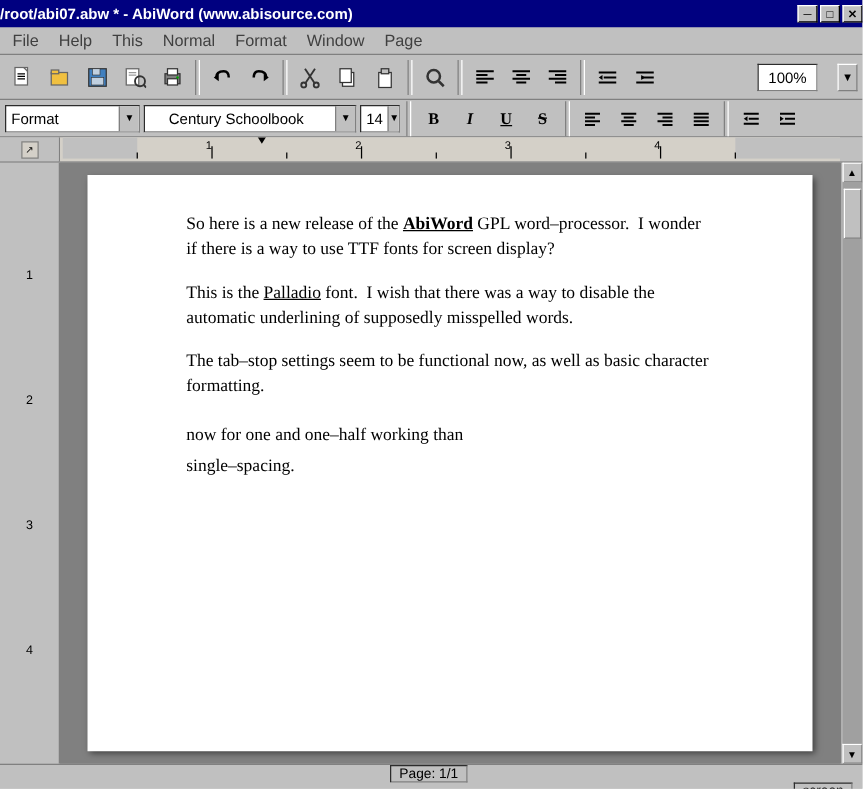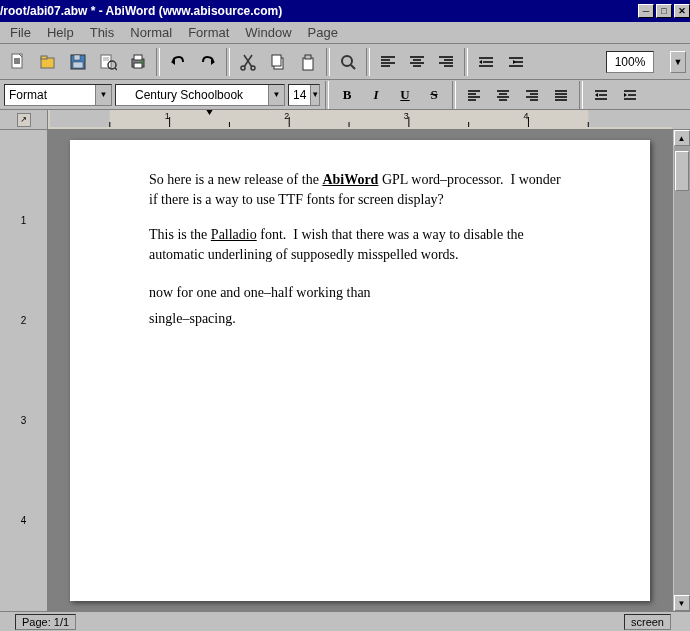--- a/index.html
+++ b/index.html
@@ -256,21 +256,22 @@
     }
 
     
     #status-bar {
       height: 20px;
       background: #c0c0c0;
       border-top: 1px solid #808080;
       display: flex;
       align-items: center;
       font-size: 11px;
-      padding: 0 15px;
+      padding: 0 4px;
+      flex-direction: column;
     }
     .status-section {
       border: 1px inset #808080;
       padding: 0 6px;
       height: 16px;
       display: flex;
       align-items: center;
       margin-right: 4px;
       font-size: 11px;
     }
@@ -575,20 +576,21 @@
     <div class="margin-num">4</div>
   </div>
 
   <div id="doc-scroll">
     <div id="doc-page">
 
       <p class="para1">So here is a new release of the <strong><u>AbiWord</u></strong> GPL word–processor.&nbsp; I wonder if there is a way to use TTF fonts for screen display?</p>
 
       <p class="para2">This is the <span class="underlined-word">Palladio</span> font.&nbsp; I wish that there was a way to disable the automatic underlining of supposedly misspelled words.</p>
 
+      <p class="para3">The tab–stop settings seem to be functional now, as well as basic character formatting.</p>
 
       <div style="line-height: 1.8;">
         <p style="margin-bottom: 0;">now for one and one–half working than</p>
         <p style="margin-bottom: 16px;">single–spacing.</p>
       </div>
     </div>
   </div>
 
   <div id="right-scrollbar">
     <div class="scroll-btn">▲</div>

